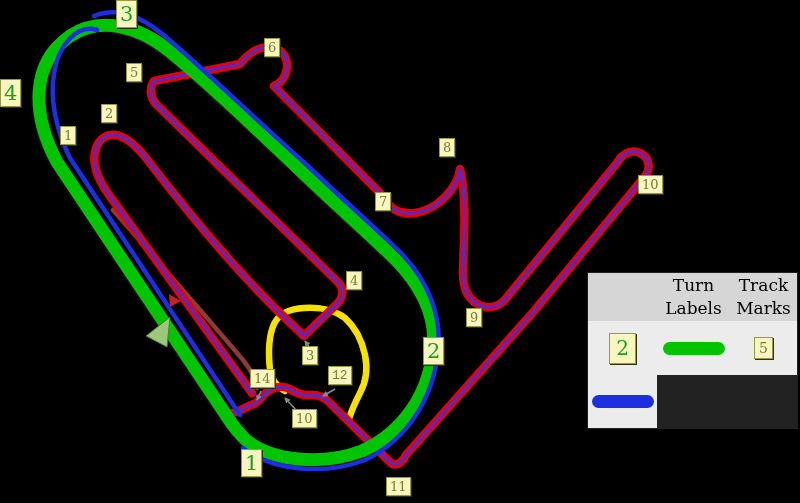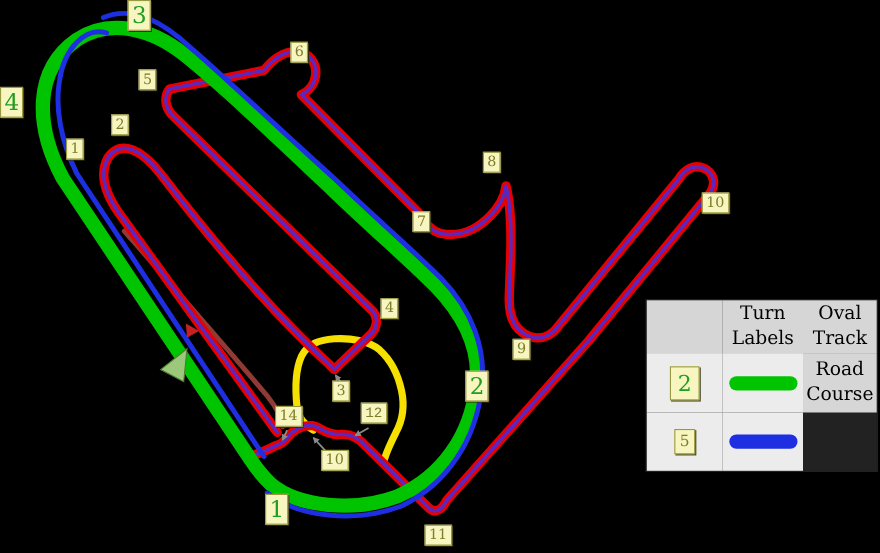--- a/index.html
+++ b/index.html
@@ -108,30 +108,29 @@
       <div class="turn-label road-label" style="left: 250px; top: 369px; text-align: right;">14</div>
       <div class="turn-label oval-label" style="left: 241px; top: 449px;">1</div>
       <div class="turn-label oval-label" style="left: 423px; top: 337px;">2</div>
       <div class="turn-label oval-label" style="left: 116px; top: 0px;">3</div>
       <div class="turn-label oval-label" style="left: 0px; top: 79px;">4</div>
     </div>
 
   <div class="legend">
     <div class="cell hdr"></div>
     <div class="cell hdr">Turn Labels</div>
+    <div class="cell hdr">Track Marks</div>
 
-    <div class="cell hdr">Oval Track</div>
     <div class="cell dat">
       <span class="sample oval">2</span>
     </div>
     <div class="cell dat">
       <span class="pill" style="background:var(--oval_green)"></span>
     </div>
 
-    <div class="cell hdr">Road Course</div>
     <div class="cell dat">
       <span class="sample road">5</span>
     </div>
     <div class="cell dat">
       <span class="pill" style="background:var(--course_blue)"></span>
     </div>
   </div>
 </div>
 
 </body></html>

